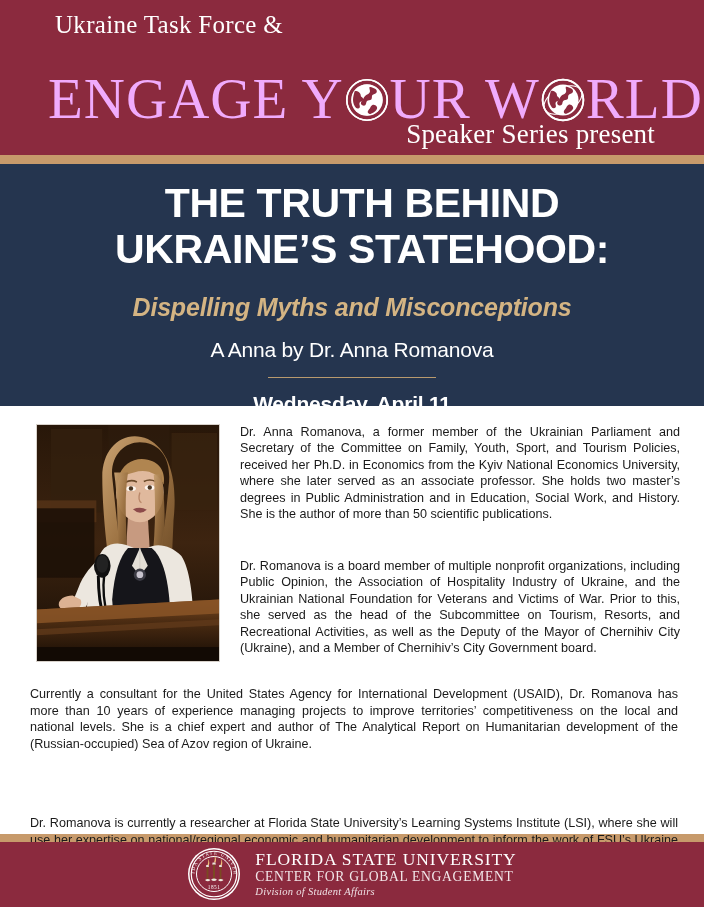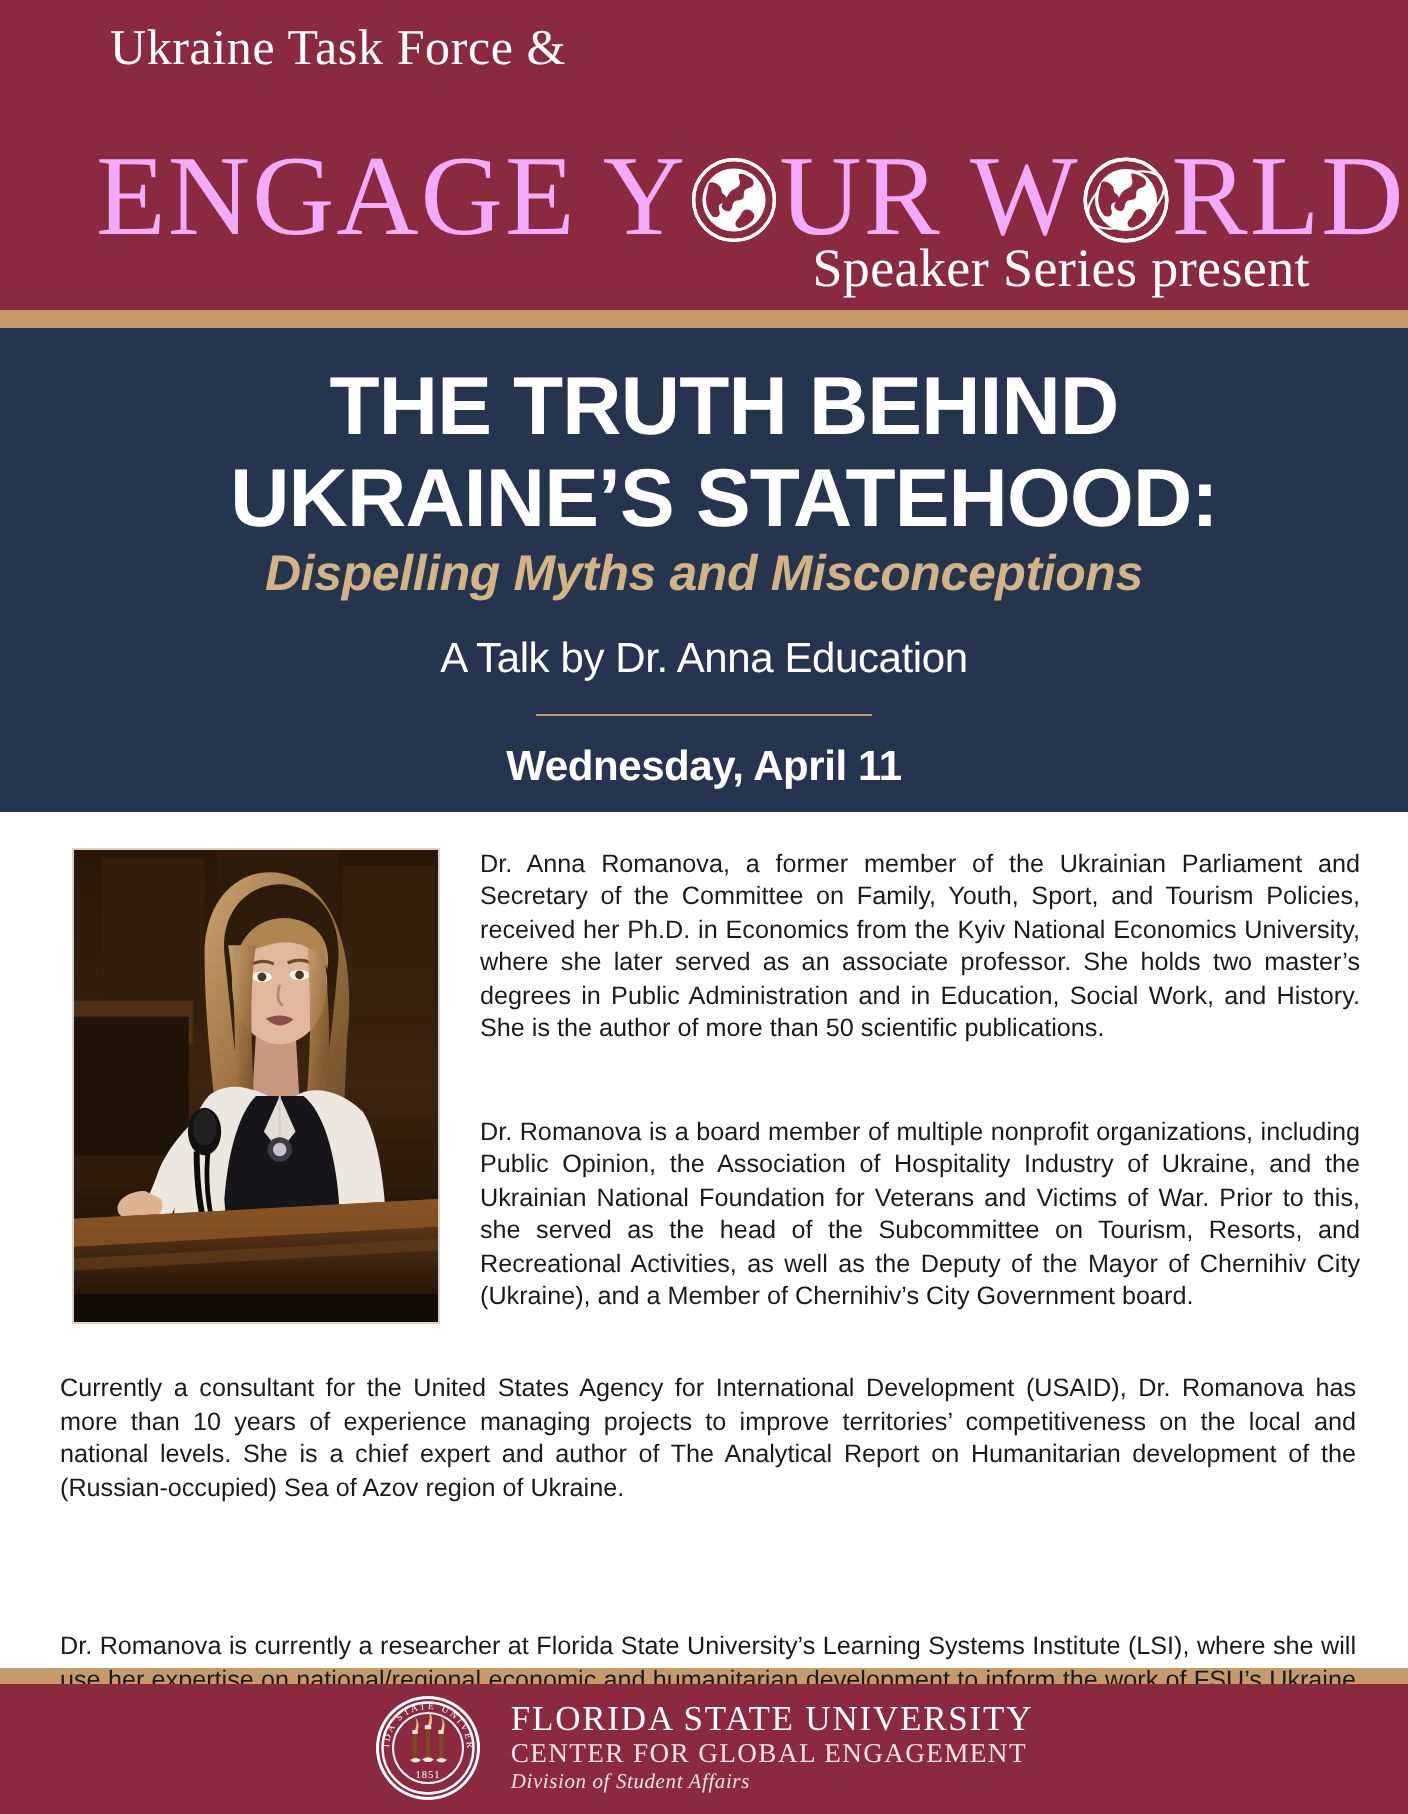--- a/index.html
+++ b/index.html
@@ -125,21 +125,21 @@
   }
   .hero-title .tl { display: block; }
 
   .hero-sub {
     font-family: "Liberation Sans", sans-serif;
     font-style: italic;
     font-weight: bold;
     font-size: 25px;
     line-height: 30px;
     color: #d4b483;
-    margin-top: 0;
+    margin-top: 20px;
     letter-spacing: -0.2px;
   }
 
   .hero-speaker {
     font-family: "Liberation Sans", sans-serif;
     font-size: 21px;
     line-height: 26px;
     color: #ffffff;
     margin-top: 15px;
     letter-spacing: -0.2px;
@@ -295,21 +295,21 @@
   </div>
 
   <div class="gold-band-top"></div>
 
   <div class="hero">
     <div class="hero-title">
       <span class="tl">THE TRUTH BEHIND</span>
       <span class="tl">UKRAINE’S STATEHOOD:</span>
     </div>
     <div class="hero-sub">Dispelling Myths and Misconceptions</div>
-    <div class="hero-speaker">A Talk by Dr. Anna Education</div>
+    <div class="hero-speaker">A Anna by Dr. Anna Romanova</div>
     <div class="hero-rule"></div>
     <div class="hero-date">Wednesday, April 11</div>
 
   </div>
 
   <div class="body-area">
 
     <div class="photo">
       <svg viewBox="0 0 184 238" xmlns="http://www.w3.org/2000/svg" preserveAspectRatio="none">
         <defs>

